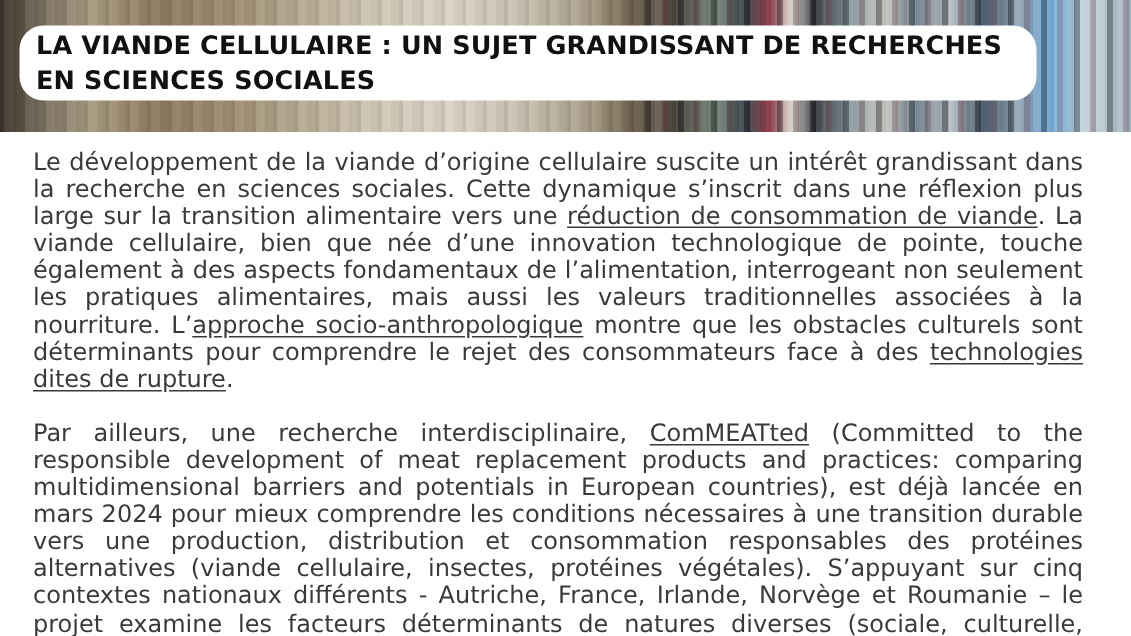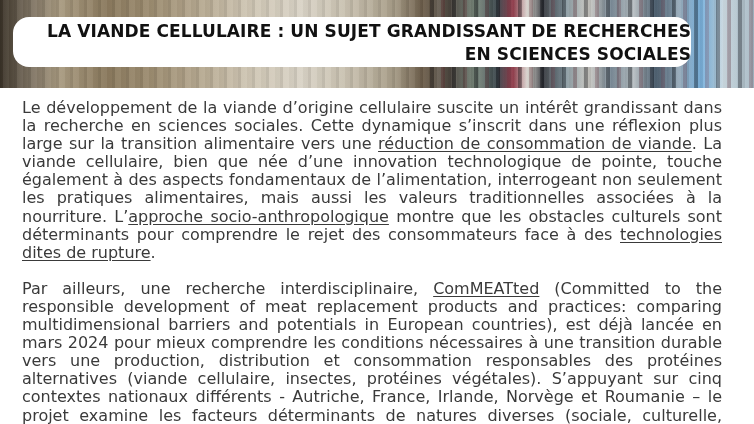--- a/index.html
+++ b/index.html
@@ -30,21 +30,21 @@
       rgba(120,60,70,0.25) 11px, rgba(120,60,70,0.25) 15px,
       rgba(255,255,255,0.05) 15px, rgba(255,255,255,0.05) 22px);
   }
   .title-pill {
     position:absolute; left:13px; top:17px; width:678px; height:50px;
     background:#ffffff; border-radius:16px;
     padding:3px 0 0 11px;
   }
   .title-text {
     font-family:"DejaVu Sans", sans-serif; font-weight:bold;
-    font-size:17px; line-height:23px; color:#111111; letter-spacing:0.1px;text-align:right;
+    font-size:17px; line-height:23px; color:#111111; letter-spacing:0.1px;
   }
   .content {
     position:absolute; left:22px; top:99px; width:700px;
     font-family:"DejaVu Sans", sans-serif; font-size:16px; line-height:18.1px;
     color:#3a3a3a; text-align:justify;
   }
   .content p { margin:0 0 18px 0; }
   .content a {
     color:#3a3a3a; text-decoration:underline; text-underline-offset:2px;
   }

